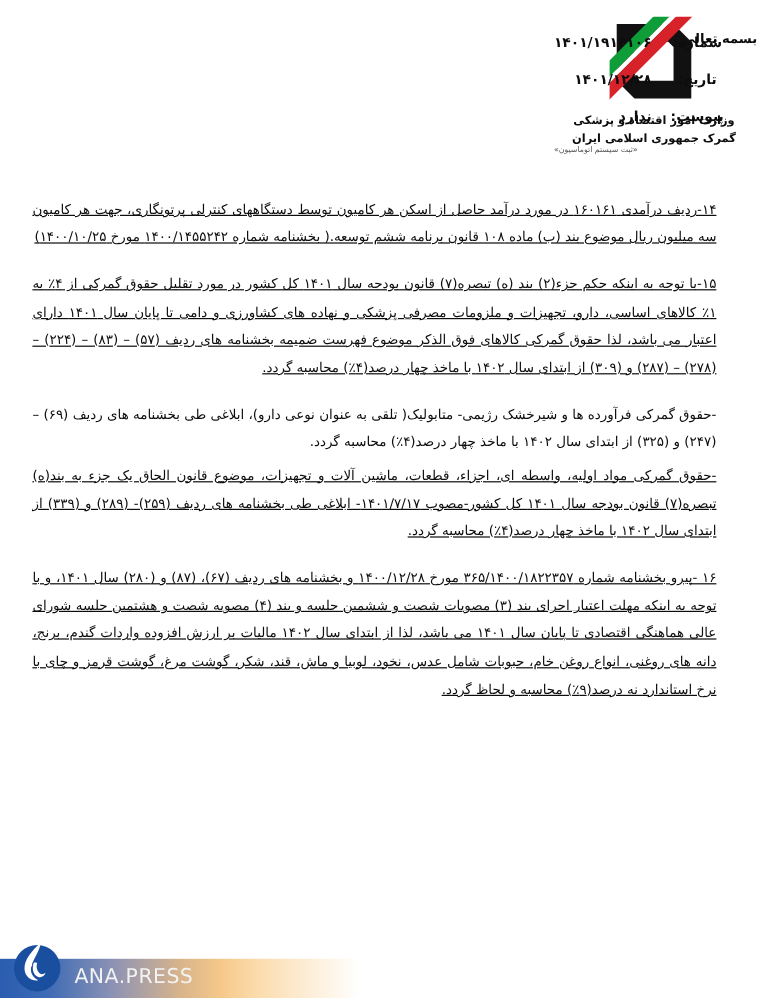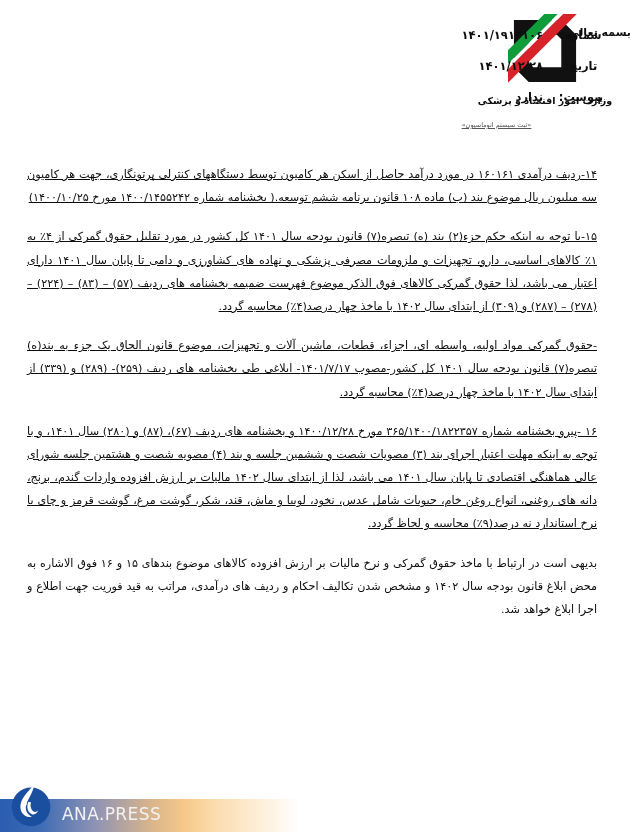--- a/index.html
+++ b/index.html
@@ -88,21 +88,20 @@
     white-space: nowrap;
     text-align: center;
   }
   .meta-stamp {
     margin-top: 12px;
     font-size: 6.5px;
     color: #555;
     text-align: center;
     padding-right: 10px;
     letter-spacing: 0.5px;
-    text-decoration: underline;
   }
 
   
   .body-wrap {
     position: absolute;
     top: 163px;
     right: 34px;
     left: 27px;
   }
   .para {
@@ -183,20 +182,21 @@
             <rect x="-18" y="14" width="136" height="13" fill="#0f9d3a"></rect>
             <rect x="-18" y="27" width="136" height="5" fill="#ffffff"></rect>
             <rect x="-18" y="32" width="136" height="13" fill="#d8222a"></rect>
           </g>
 
           <path d="M8,8 H72 L92,28 V92 H28 L8,72 Z
                    M28,28 H66 L72,34 V72 H34 L28,66 Z" fill-rule="evenodd" fill="none"></path>
         </svg>
       </div>
       <div class="emblem-text">وزارت امور اقتصاد و پزشکی</div>
+      <div class="emblem-text">گمرک جمهوری اسلامی ایران</div>
     </div>
 
     <div class="basmala">بسمه تعالی</div>
 
     <div class="meta">
       <div class="meta-row">
         <span class="meta-label">شماره:</span>
         <span class="meta-value">۱۴۰۱/۱۹۱۴۱۰۶</span>
       </div>
       <div class="meta-row">
@@ -207,23 +207,23 @@
         <span class="meta-label">پیوست:</span>
         <span class="meta-value">ندارد</span>
       </div>
       <div class="meta-stamp">«ثبت سیستم اتوماسیون»</div>
     </div>
   </div>
 
   <div class="body-wrap">
     <p class="para para-gap">۱۴-ردیف درآمدی ۱۶۰۱۶۱ در مورد درآمد حاصل از اسکن هر کامیون توسط دستگاههای کنترلی پرتونگاری، جهت هر کامیون سه میلیون ریال موضوع بند (ب) ماده ۱۰۸ قانون برنامه ششم توسعه.( بخشنامه شماره ۱۴۰۰/۱۴۵۵۲۴۲ مورخ ۱۴۰۰/۱۰/۲۵)</p>
     <p class="para para-gap">۱۵-با توجه به اینکه حکم جزء(۲) بند (ه) تبصره(۷) قانون بودجه سال ۱۴۰۱ کل کشور در مورد تقلیل حقوق گمرکی از ۴٪ به ۱٪ کالاهای اساسی، دارو، تجهیزات و ملزومات مصرفی پزشکی و نهاده های کشاورزی و دامی تا پایان سال ۱۴۰۱ دارای اعتبار می باشد، لذا حقوق گمرکی کالاهای فوق الذکر موضوع فهرست ضمیمه بخشنامه های ردیف (۵۷) – (۸۳) – (۲۲۴) – (۲۷۸) – (۲۸۷) و (۳۰۹) از ابتدای سال ۱۴۰۲ با ماخذ چهار درصد(۴٪) محاسبه گردد.</p>
+    <p class="para tight">-حقوق گمرکی فرآورده ها و شیرخشک رژیمی- متابولیک( تلقی به عنوان نوعی دارو)، ابلاغی طی بخشنامه های ردیف (۶۹) – (۲۴۷) و (۳۲۵) از ابتدای سال ۱۴۰۲ با ماخذ چهار درصد(۴٪) محاسبه گردد.</p>
     <p class="para para-gap">-حقوق گمرکی مواد اولیه، واسطه ای، اجزاء، قطعات، ماشین آلات و تجهیزات، موضوع قانون الحاق یک جزء به بند(ه) تبصره(۷) قانون بودجه سال ۱۴۰۱ کل کشور-مصوب ۱۴۰۱/۷/۱۷- ابلاغی طی بخشنامه های ردیف (۲۵۹)- (۲۸۹) و (۳۳۹) از ابتدای سال ۱۴۰۲ با ماخذ چهار درصد(۴٪) محاسبه گردد.</p>
     <p class="para para-gap">۱۶ -پیرو بخشنامه شماره ۳۶۵/۱۴۰۰/۱۸۲۲۳۵۷ مورخ ۱۴۰۰/۱۲/۲۸ و بخشنامه های ردیف (۶۷)، (۸۷) و (۲۸۰) سال ۱۴۰۱، و با توجه به اینکه مهلت اعتبار اجرای بند (۳) مصویات شصت و ششمین جلسه و بند (۴) مصویه شصت و هشتمین جلسه شورای عالی هماهنگی اقتصادی تا پایان سال ۱۴۰۱ می باشد، لذا از ابتدای سال ۱۴۰۲ مالیات بر ارزش افزوده واردات گندم، برنج، دانه های روغنی، انواع روغن خام، حبوبات شامل عدس، نخود، لوبیا و ماش، قند، شکر، گوشت مرغ، گوشت قرمز و چای با نرخ استاندارد نه درصد(۹٪) محاسبه و لحاظ گردد.</p>
-    <p class="para">بدیهی است در ارتباط با ماخذ حقوق گمرکی و نرخ مالیات بر ارزش افزوده کالاهای موضوع بندهای ۱۵ و ۱۶ فوق الاشاره به محض ابلاغ قانون بودجه سال ۱۴۰۲ و مشخص شدن تکالیف احکام  و ردیف های درآمدی، مراتب به قید فوریت جهت اطلاع و اجرا ابلاغ خواهد شد.</p>
   </div>
 
   <div class="footer">
     <div class="footer-bar"></div>
     <div class="footer-logo">
       <svg viewBox="0 0 100 100" xmlns="http://www.w3.org/2000/svg">
         <circle cx="50" cy="54" r="42" fill="#1a4fa0"></circle>
 
         <path d="M57,6 C40,24 26,38 27,56 C28,70 40,78 52,76 C41,70 36,60 40,48 C44,36 54,24 57,6 Z" fill="#ffffff"></path>
 

